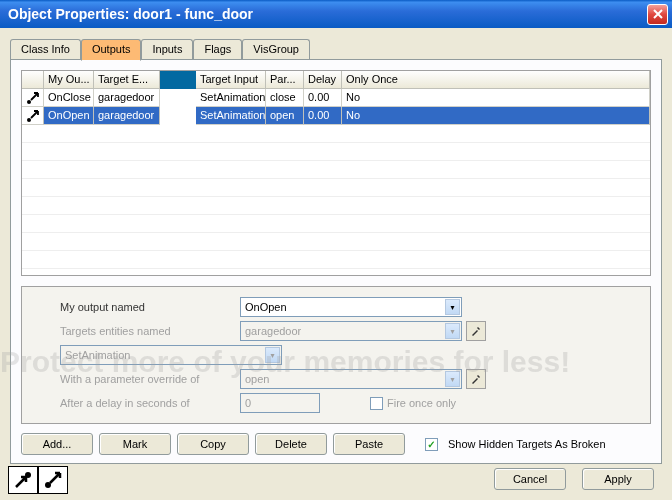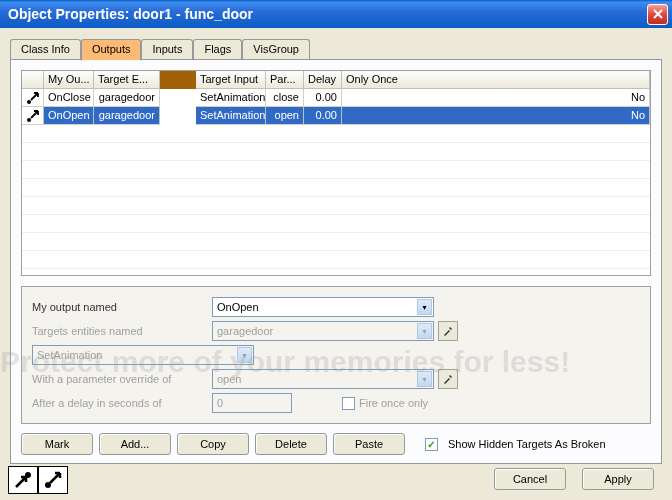--- a/index.html
+++ b/index.html
@@ -6,31 +6,31 @@
 body { margin: 0; background: #fff; width: 672px; height: 500px; overflow: hidden; position: relative; }
 .titlebar { height: 28px; background: linear-gradient(to bottom, #0a5bc4 0%, #3d8ef0 8%, #2a6cd8 40%, #0a5bc4 100%); display: flex; align-items: center; padding: 0 4px 0 8px; }
 .titlebar-text { color: #fff; font-weight: bold; font-size: 14px; flex: 1; }
 .close-btn { width: 21px; height: 21px; background: linear-gradient(to bottom, #f5a09a, #e04840 50%, #c42a20); border: 1px solid #fff; border-radius: 3px; color: #fff; display: flex; align-items: center; justify-content: center; font-weight: bold; font-size: 11px; cursor: pointer; }
 .dialog-body { background: #ece9d8; height: 472px; padding: 10px 10px 6px 10px; position: relative; }
 .tabs { display: flex; height: 21px; }
 .tab { background: #ece9d8; border: 1px solid #919b9c; border-bottom: none; padding: 3px 10px 11px; margin-right: 0px; border-radius: 3px 3px 0 0; cursor: pointer; position: relative; top: 1px; }
 .tab.active { background: #fdba74; z-index: 2; border-bottom: 1px solid #fcfcfe; margin-bottom: -1px; padding-bottom: 1px; }
 .tab-panel { background: #fcfcfe; border: 1px solid #919b9c; height: 405px; padding: 10px; position: relative; }
 .grid { border: 1px solid #a0a0a0; background: #fff; height: 206px; overflow: hidden; }
-.grid-head { display: flex; background: #a16207; height: 18px; }
+.grid-head { display: flex; background: #0369a1; height: 18px; }
 .grid-head div, .grid-row div { border-right: 1px solid #d0d0c8; border-bottom: 1px solid #d0d0c8; padding: 2px 4px; height: 18px; overflow: hidden; white-space: nowrap; }
 .grid-head div { background: linear-gradient(#fefefe, #ece9d8); border-right: 1px solid #c0c0b8; border-bottom: 1px solid #c0c0b8; }
 .c0 { width: 22px; } .c1 { width: 50px; } .c2 { width: 66px; } .c3 { width: 70px; margin-left: 36px; } .c4 { width: 38px; } .c5 { width: 38px; } .c6 { width: 60px; flex: 1; }
-.grid-row { display: flex; height: 18px; text-align: right; }
+.grid-row { display: flex; height: 18px; }
 .grid-row.sel div { background: #316ac5; color: #fff; border-right-color: #c0c0b8; }
 .icon-cell { display: flex; align-items: center; justify-content: center; padding: 0 !important; }
 .arrow-svg { width: 14px; height: 14px; }
 .grid-empty { height: 18px; border-bottom: 1px solid #eee; }
 .form { margin-top: 10px; border: 1px solid #a0a0a0; background: #f4f3ee; padding: 8px 10px; }
-.form-row { display: flex; align-items: center; height: 24px; }
+.form-row { display: flex; align-items: center; height: 24px; margin-left: 28px; }
 .form-label { width: 180px; color: #333; }
 .form-label.dis { color: #a0a0a0; }
 .combo { flex: 0 0 222px; height: 20px; border: 1px solid #7f9db9; background: #fff; display: flex; align-items: center; padding: 0 1px 0 4px; }
 .combo.dis { background: #f4f3ee; color: #a0a0a0; }
 .combo-text { flex: 1; }
 .combo-arrow { width: 15px; height: 16px; background: linear-gradient(#dbeafc, #c1d9f5); border: 1px solid #b4c8e0; display: flex; align-items: center; justify-content: center; font-size: 8px; }
 .eyedrop { width: 20px; height: 20px; margin-left: 4px; border: 1px solid #a0a0a0; background: #ece9d8; display: flex; align-items: center; justify-content: center; cursor: pointer; }
 .chk { width: 13px; height: 13px; border: 1px solid #7f9db9; background: #fff; margin-right: 4px; display: inline-flex; align-items: center; justify-content: center; }
 .chk.checked::after { content: "✓"; font-size: 10px; color: #21a121; font-weight: bold; }
 .btn-row { display: flex; gap: 6px; margin-top: 9px; align-items: center; }
@@ -157,22 +157,22 @@
         <div class="combo dis" style="flex:0 0 80px">
           <span class="combo-text">0</span>
         </div>
         <div style="flex:0 0 50px"></div>
         <span class="chk"></span>
         <span class="form-label dis" style="width:auto">Fire once only</span>
       </div>
     </div>
 
     <div class="btn-row">
+      <div class="btn">Add...</div>
       <div class="btn">Mark</div>
-      <div class="btn">Add...</div>
       <div class="btn">Copy</div>
       <div class="btn">Delete</div>
       <div class="btn">Paste</div>
       <div style="width:8px"></div>
       <span class="chk checked"></span>
       <span>Show Hidden Targets As Broken</span>
     </div>
 
   </div>
 

